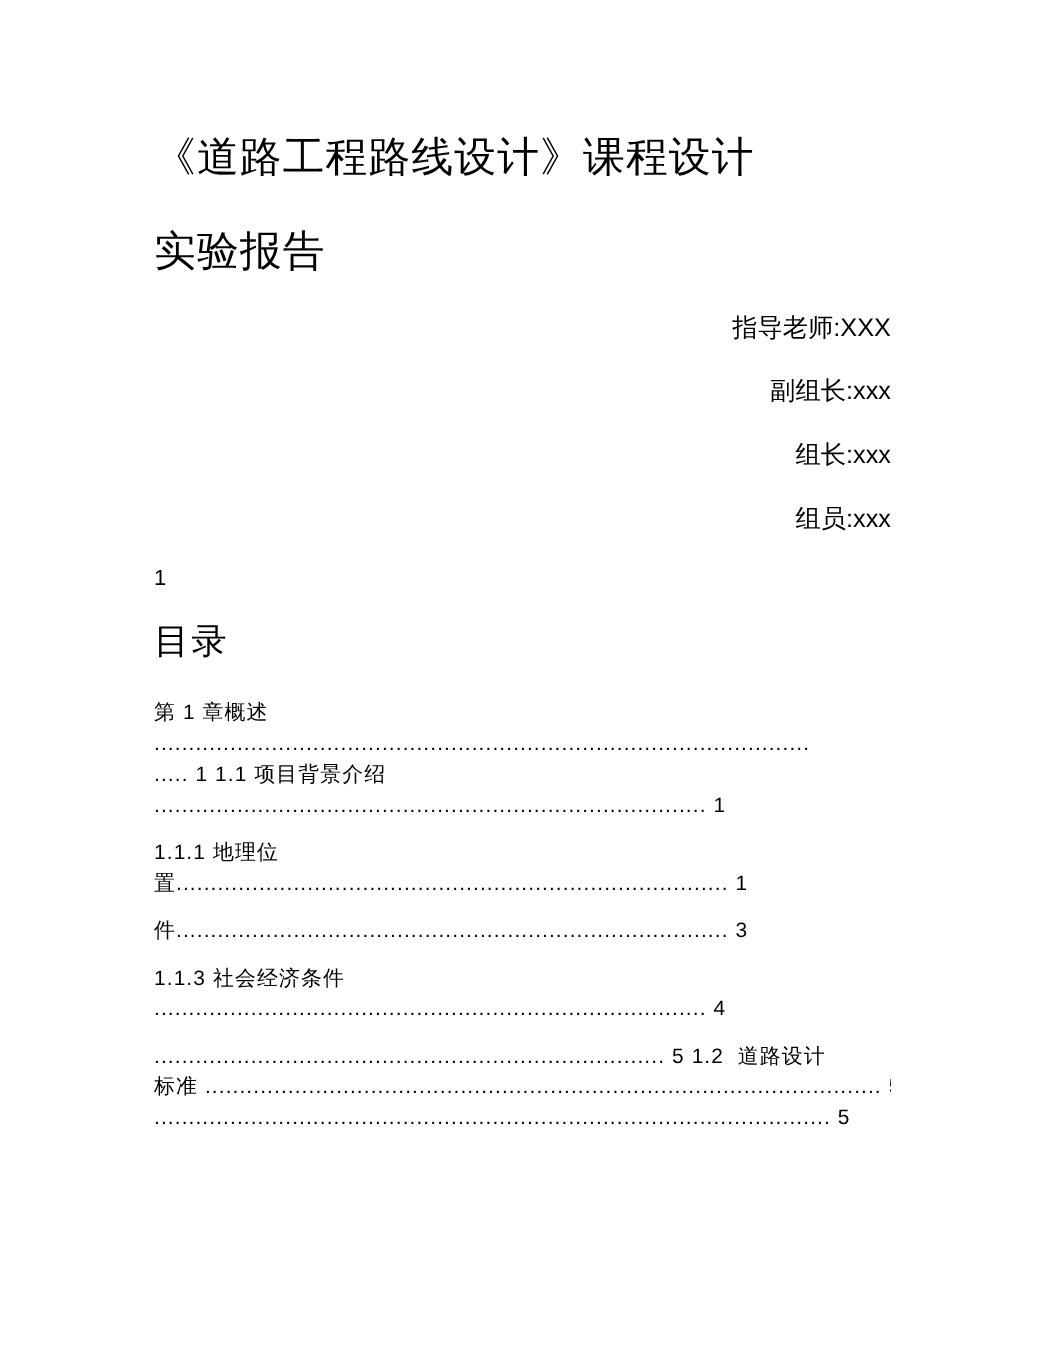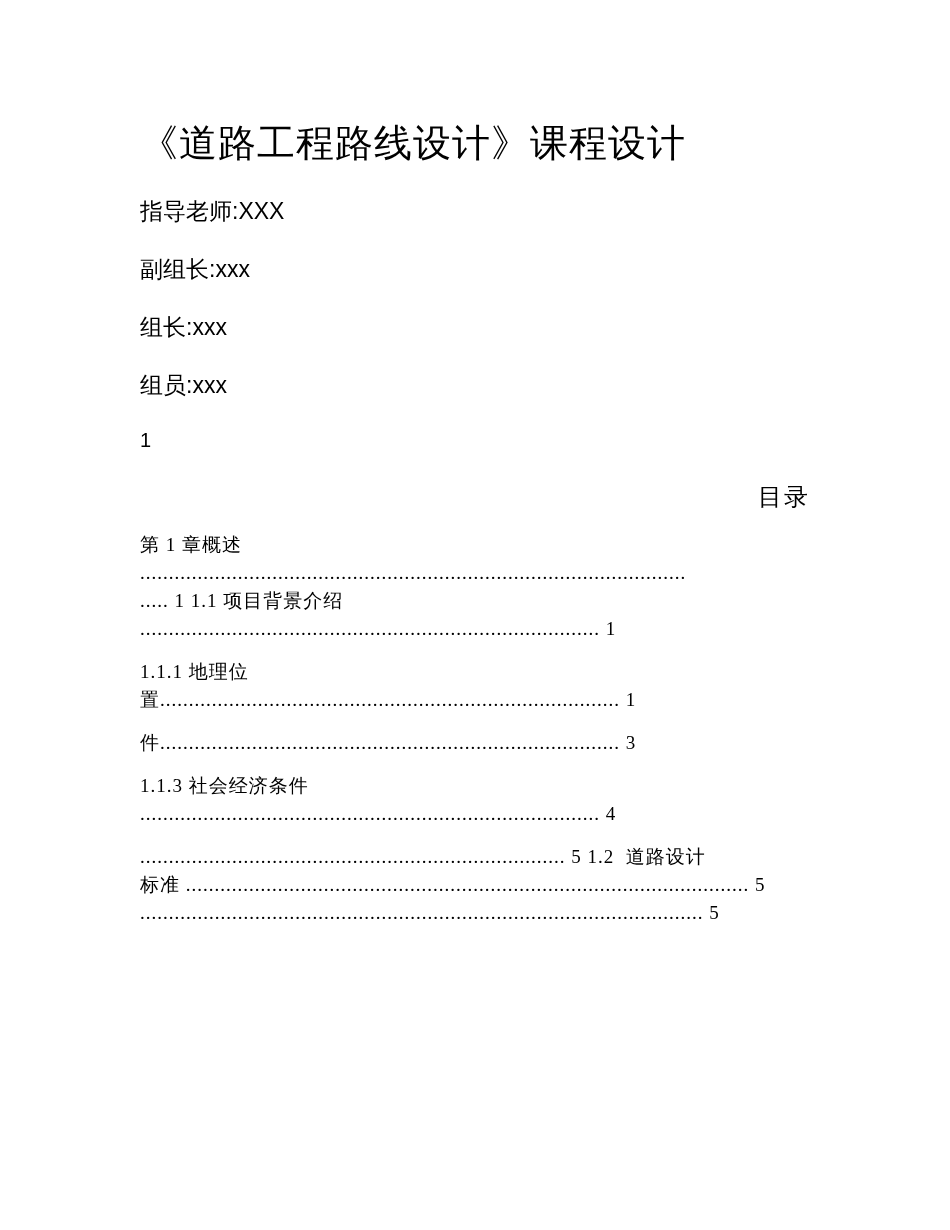--- a/index.html
+++ b/index.html
@@ -22,43 +22,42 @@
     font-size: 38px;
     line-height: 86px;
     font-weight: 400;
     letter-spacing: 1px;
   }
   .doc-title div {
     white-space: pre;
   }
   .info-block {
     margin: 10px 0 0 0;
+    text-align: right;
   }
   .info-block p {
     font-size: 23px;
     line-height: 30px;
     margin: 0 0 28px 0;
     white-space: pre;
   }
   .page-num {
     font-size: 20px;
     line-height: 24px;
     margin: 16px 0 0 0;
   }
   .toc-heading {
-    font-size: 24px;
+    font-size: 32px;
     line-height: 40px;
     font-weight: 400;
     letter-spacing: 2px;
     margin: 25px 0 0 0;
-    text-align: right;
   }
   .toc {
-    margin-top: 14px;
-    font-family: Liberation Serif, serif;
+    margin-top: 32px;
   }
   .toc-para {
     font-size: 19px;
     line-height: 28px;
     margin: 0 0 15px 0;
   }
   .toc-line {
     display: block;
     white-space: pre;
     letter-spacing: 1px;
@@ -66,20 +65,21 @@
     overflow: hidden;
   }
 </style>
 </head>
 <body>
 
 <div class="page">
 
   <div class="doc-title">
     <div>《道路工程路线设计》课程设计</div>
+    <div>实验报告</div>
   </div>
 
   <div class="info-block">
     <p>指导老师:XXX</p>
     <p>副组长:xxx</p>
     <p>组长:xxx</p>
     <p>组员:xxx</p>
   </div>
 
   <div class="page-num">1</div>

